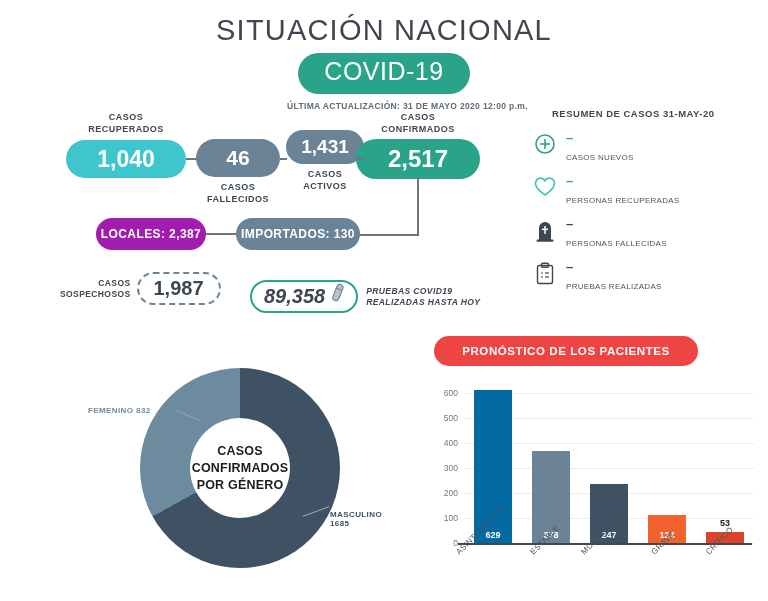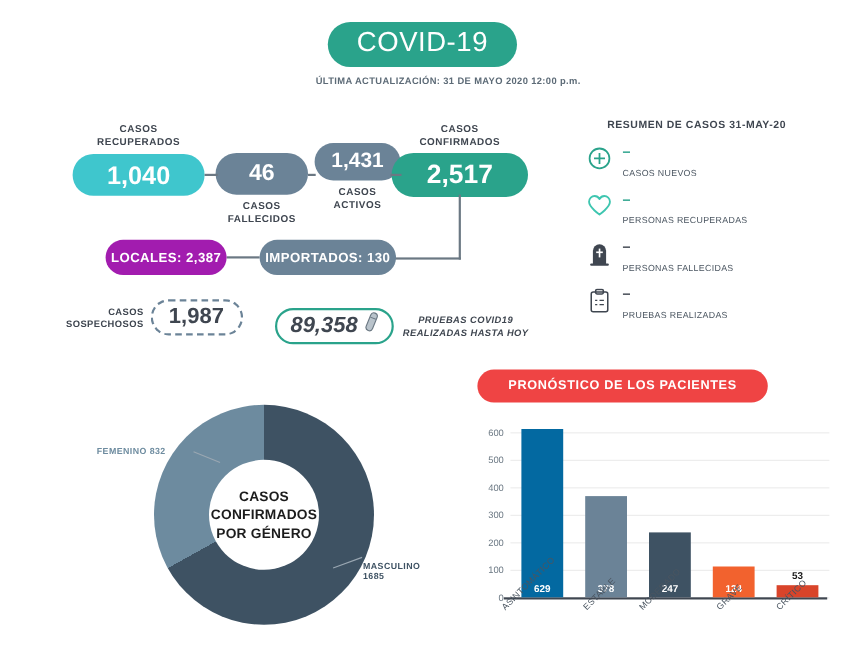--- a/index.html
+++ b/index.html
@@ -89,21 +89,21 @@
 
   #pruebas-row { position: absolute; left: 250px; top: 280px; display: flex; align-items: center; font-style: italic; }
   #pill-pruebas {
     height: 33px; padding: 0 12px;
     border: 2px solid #2aa38b; border-radius: 999px;
     display: flex; align-items: center; gap: 6px;
     color: #3f4650; font-size: 20px; font-weight: bold;
   }
   #pruebas-text {
     font-size: 8.5px; font-weight: bold; letter-spacing: 0.4px;
-    color: #3f4650; line-height: 11px; margin-left: 8px; text-align: center;
+    color: #3f4650; line-height: 11px; margin-left: 8px;
   }
 
   
   #summary-panel { position: absolute; left: 524px; top: 108px; width: 230px; }
   #summary-title {
     font-size: 9.5px; font-weight: bold; letter-spacing: 0.5px;
     color: #3f4650; margin-bottom: 12px; margin-left: 28px;
   }
   .summary-item { display: flex; align-items: flex-start; margin-bottom: 12px; }
   .summary-icon { width: 42px; flex: 0 0 42px; display: flex; justify-content: center; padding-top: 2px; }
@@ -171,20 +171,21 @@
     transform: translateX(-60%) rotate(-45deg);
     transform-origin: left top;
     white-space: nowrap;
     font-size: 8px; color: #4a5560; letter-spacing: 0.3px;
   }
 </style>
 </head>
 <body>
 
 <div id="header">
+  <div id="main-title">SITUACIÓN NACIONAL</div>
   <div id="covid-badge">COVID-19</div>
   <div id="update-line">ÚLTIMA ACTUALIZACIÓN: 31 DE MAYO 2020 12:00 p.m.</div>
 </div>
 
 <div id="stats-flow">
 
   <div class="stat-group" id="grp-recuperados">
     <div class="stat-caption">
       <span>CASOS</span><br>
       <span>RECUPERADOS</span>

